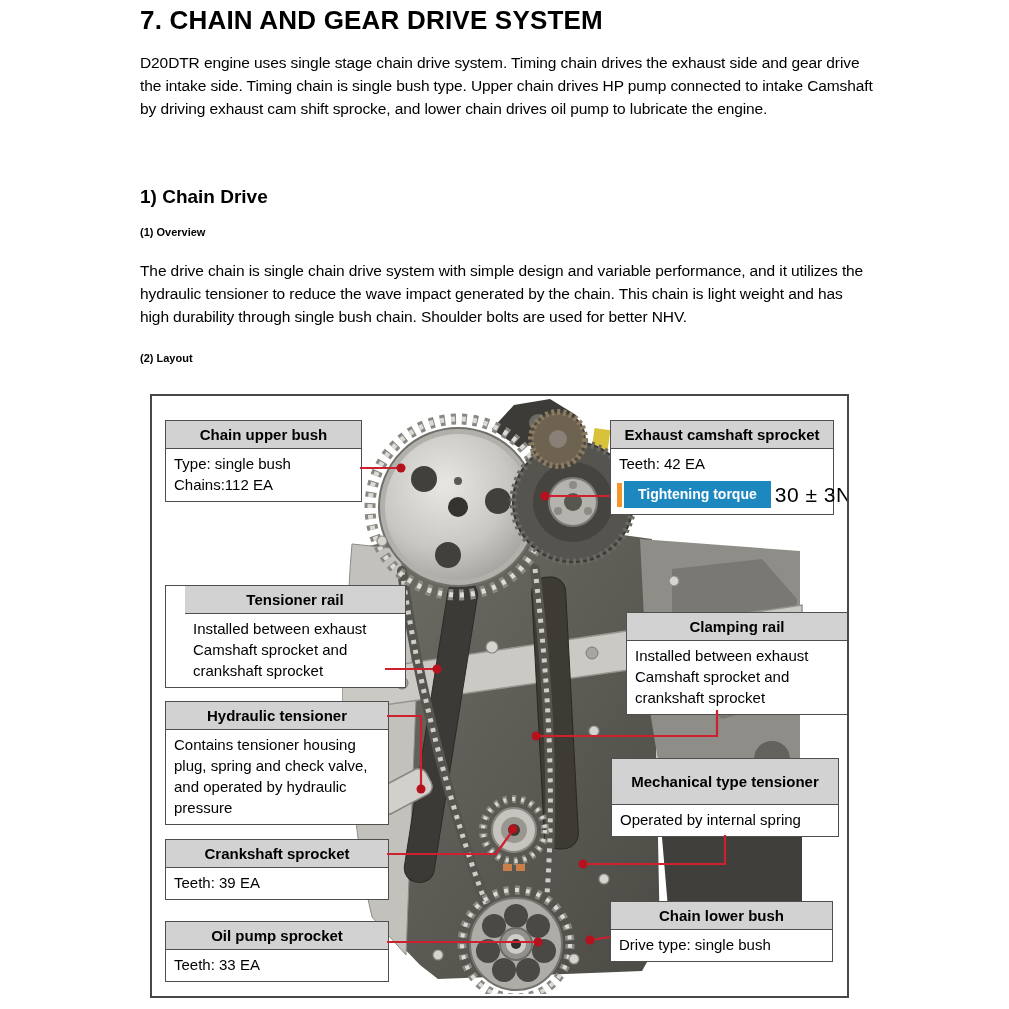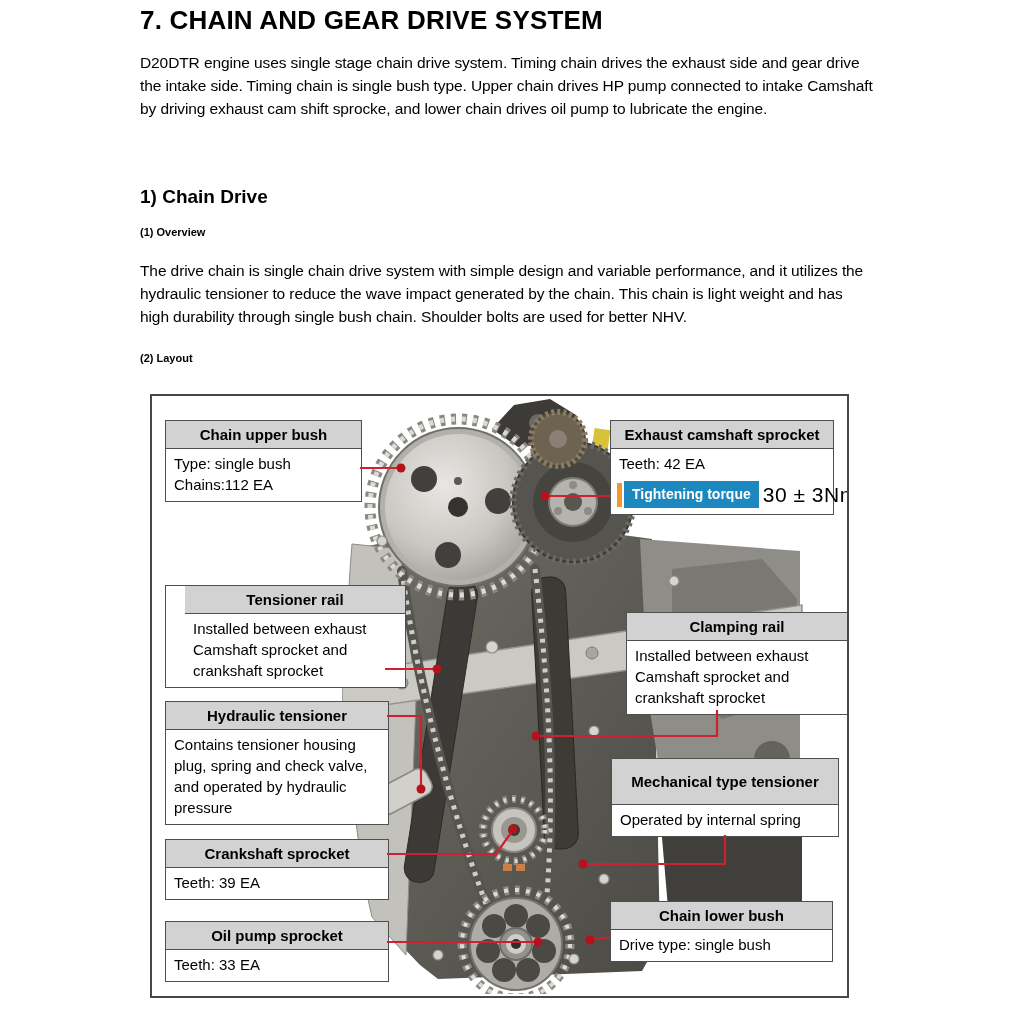--- a/index.html
+++ b/index.html
@@ -44,21 +44,21 @@
   .b5{left:13px;top:305px;width:222px;}
   .b6{left:459px;top:362px;width:226px;}
   .b7{left:13px;top:443px;width:222px;}
   .b8{left:13px;top:525px;width:222px;}
   .b9{left:458px;top:505px;width:221px;}
 
   .torque-row{display:flex;align-items:center;margin-top:7px;margin-left:-2px;}
   .torque-bar{width:5px;height:24px;background:#f5952d;flex:0 0 auto;}
   .torque-chip{
     background:#1d87c0;color:#fff;font-weight:bold;font-size:14px;
-    padding:3px 8px;margin-left:2px;white-space:nowrap;
+    padding:3px 14px;margin-left:2px;white-space:nowrap;
   }
   .torque-val{font-size:21px;margin-left:4px;white-space:nowrap;letter-spacing:0.5px;}
 </style>
 </head>
 <body>
 
 <div class="abs h1">7. CHAIN AND GEAR DRIVE SYSTEM</div>
 <div class="abs para p-intro">D20DTR engine uses single stage chain drive system. Timing chain drives the exhaust side and gear drive the intake side. Timing chain is single bush type. Upper chain drives HP pump connected to intake Camshaft by driving exhaust cam shift sprocke, and lower chain drives oil pump to lubricate the engine.</div>
 <div class="abs h2">1) Chain Drive</div>
 <div class="abs h3 h3-overview">(1) Overview</div>

